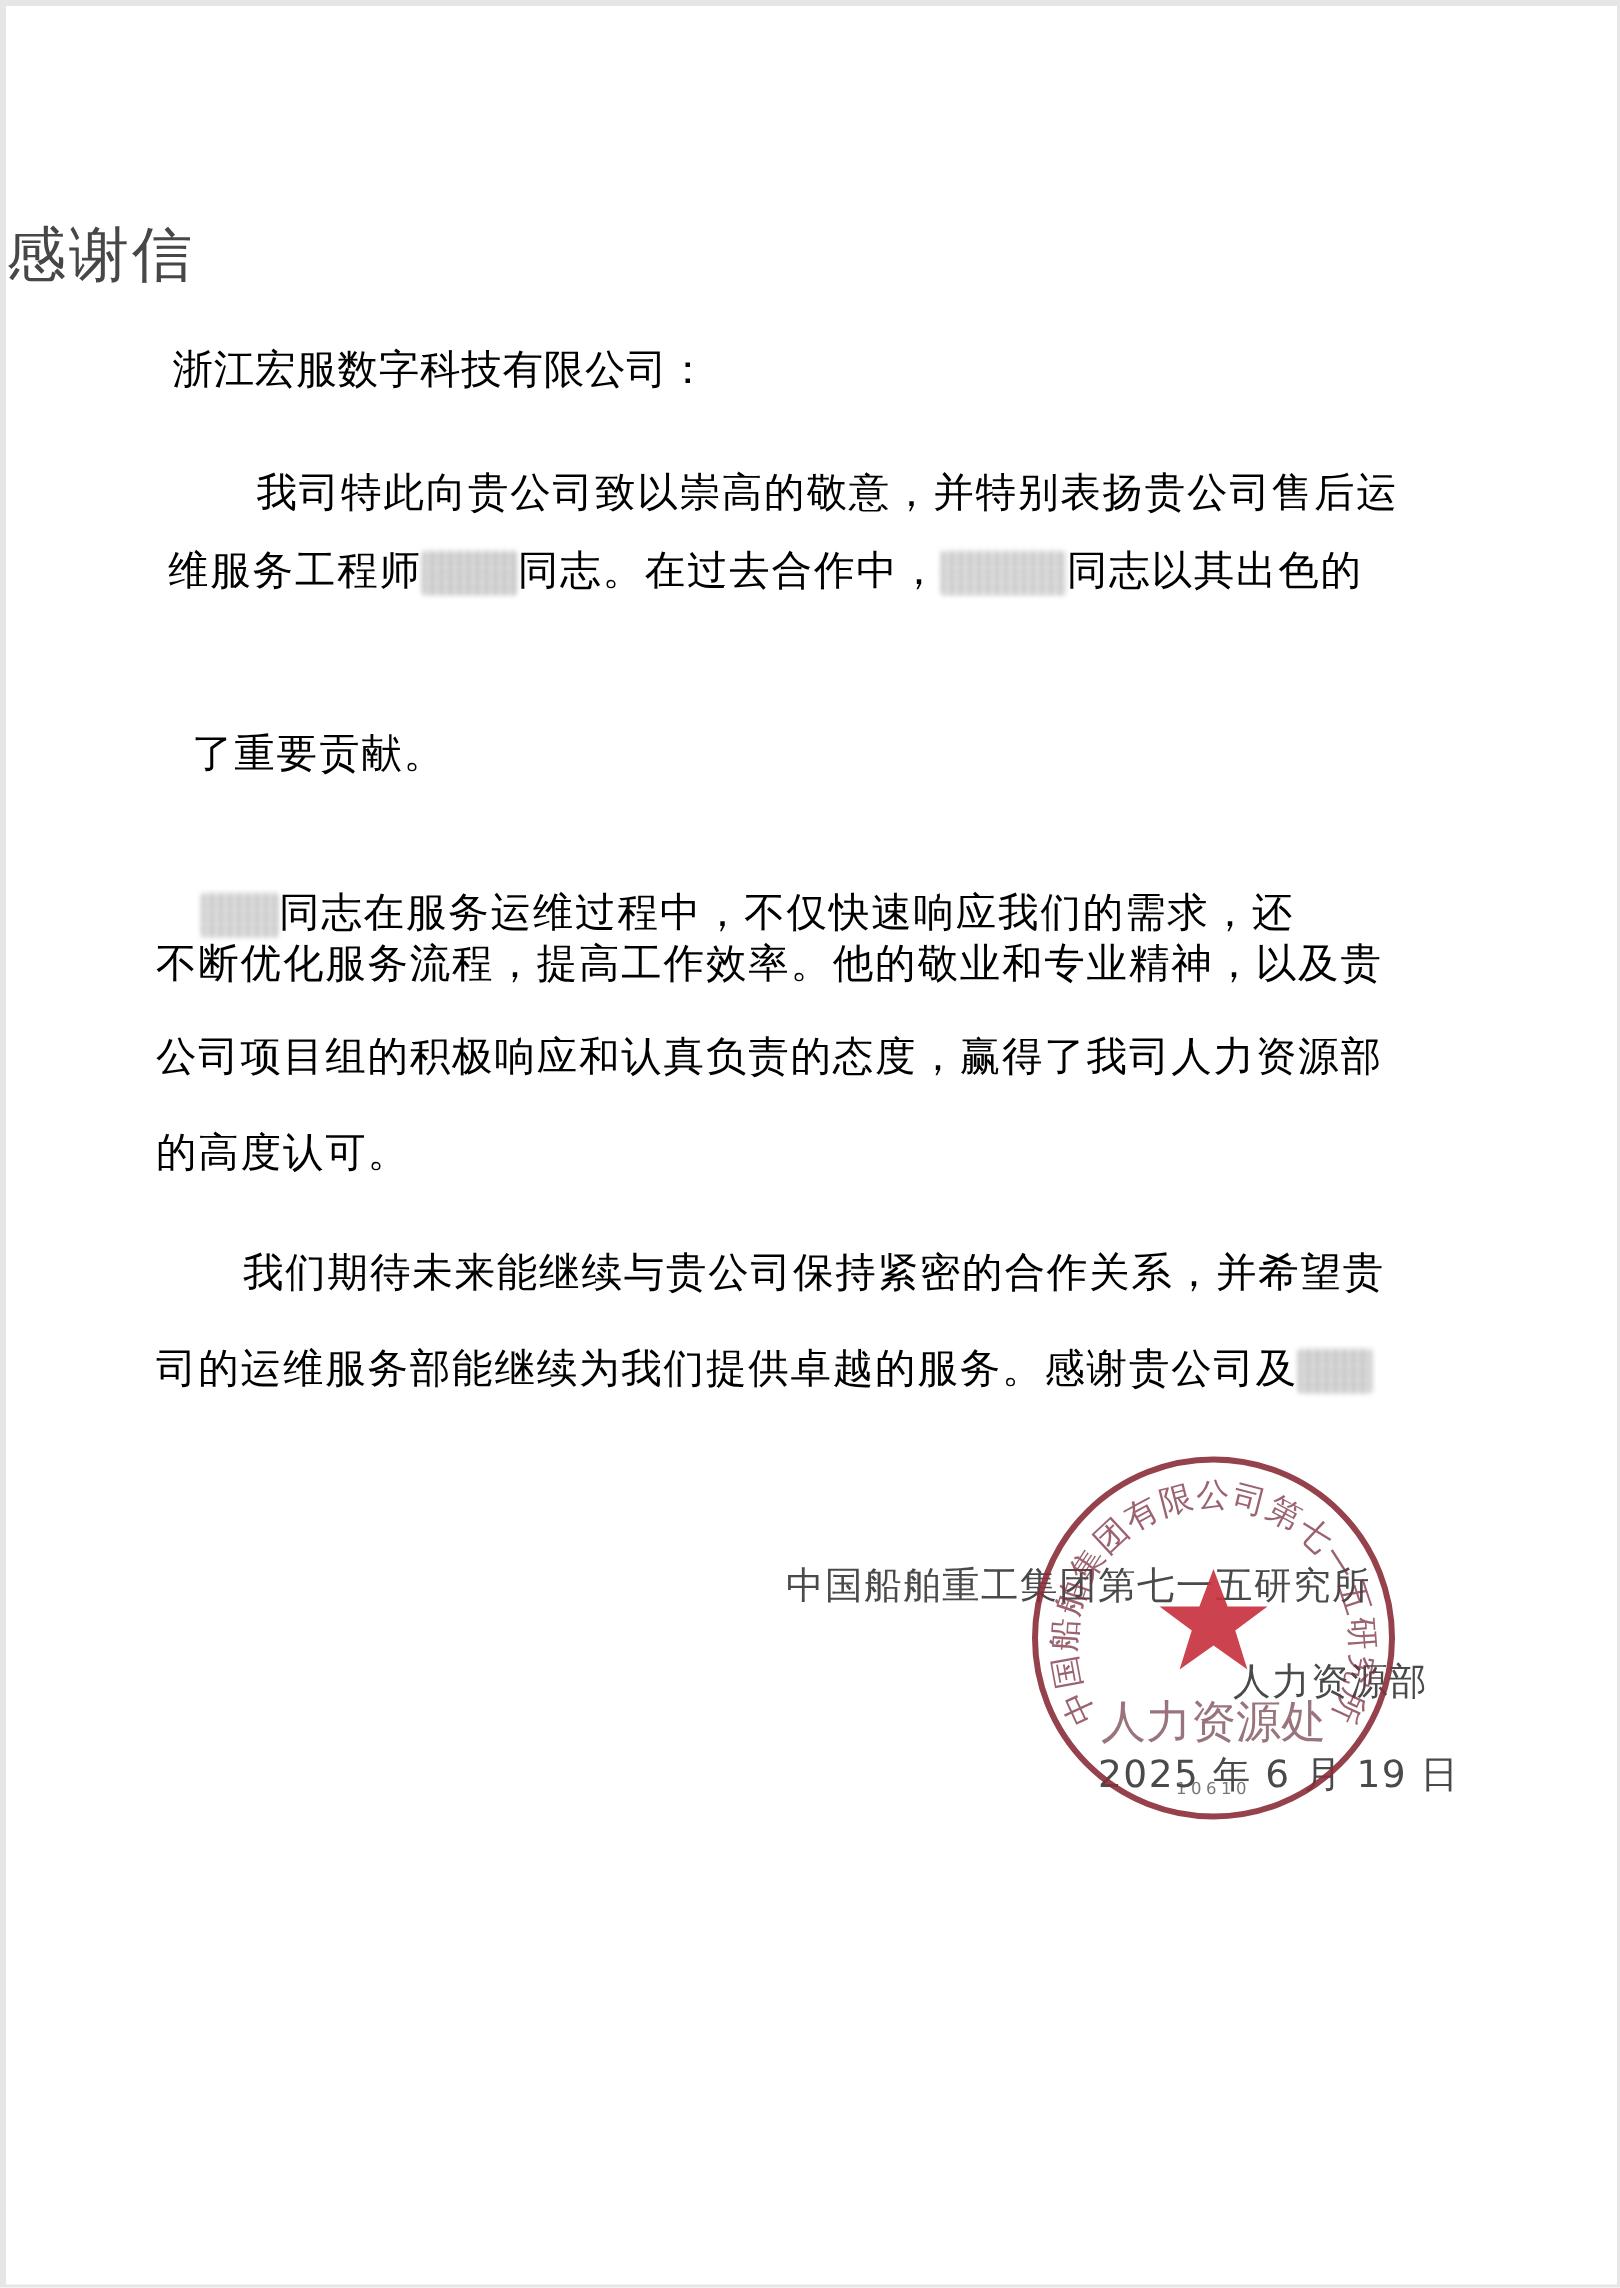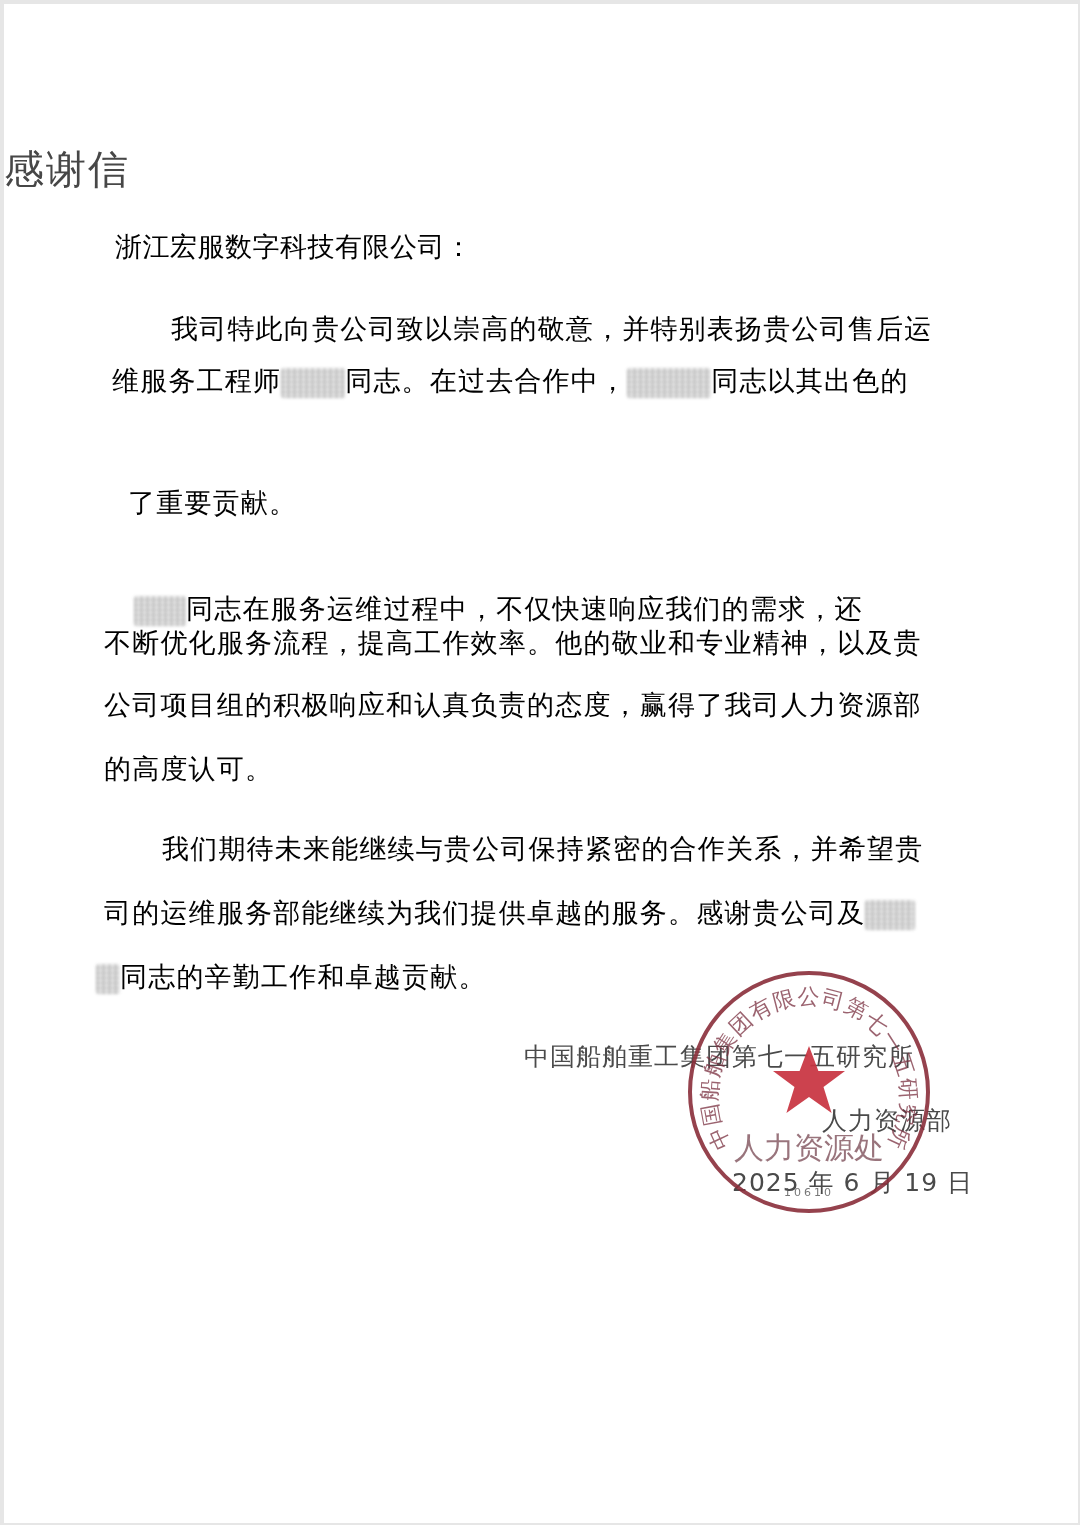--- a/index.html
+++ b/index.html
@@ -102,23 +102,20 @@
   <div class="line" style="left:100px; top:748px;">
     <span>的高度认可。</span>
   </div>
 
   <div class="line" style="left:158px; top:828px;">
     <span>我们期待未来能继续与贵公司保持紧密的合作关系，并希望贵</span>
   </div>
   <div class="line" style="left:100px; top:892px;">
     <span>司的运维服务部能继续为我们提供卓越的服务。感谢贵公司及</span><span class="redact" style="width:50px;"></span>
   </div>
-  <div class="line" style="left:92px; top:956px;">
-    <span class="redact" style="width:24px;"></span><span>同志的辛勤工作和卓越贡献。</span>
-  </div>
 
   <div class="sig" style="left:520px; top:1036px;">中国船舶重工集团第七一五研究所</div>
   <div class="sig" style="left:818px; top:1100px;">人力资源部</div>
   <div class="sig" style="left:728px; top:1162px;text-align:right;">2025 年 6 月 19 日</div>
 
   <svg class="stamp" viewBox="0 0 248 248">
     <defs>
       <path id="ringArc" d="M 42 170 A 92 92 0 1 1 206 170" fill="none"></path>
     </defs>
     <circle cx="124" cy="124" r="119" fill="none" stroke="#8a2d3a" stroke-width="4" opacity="0.9"></circle>

